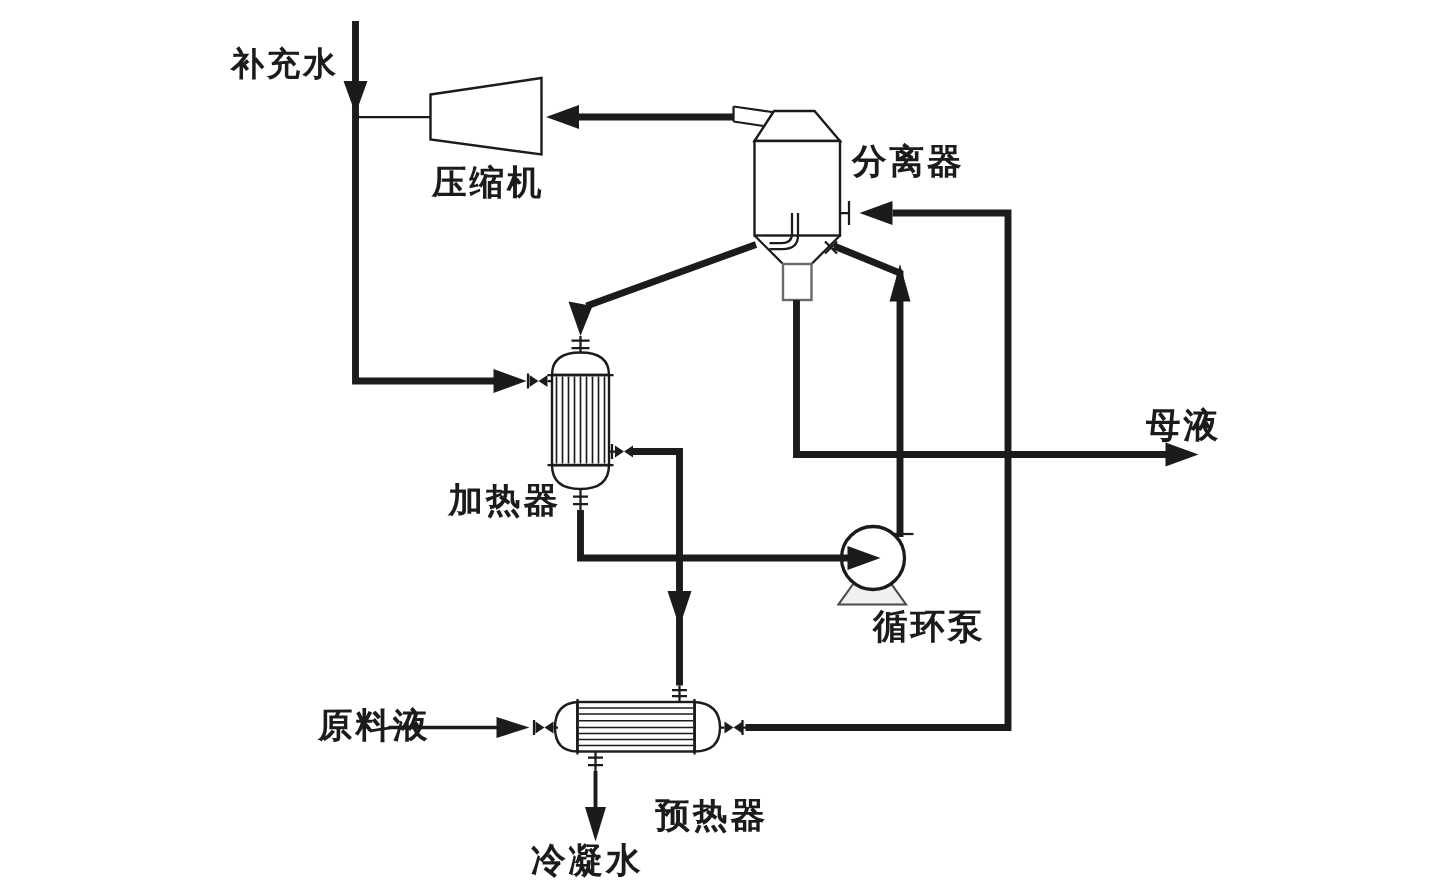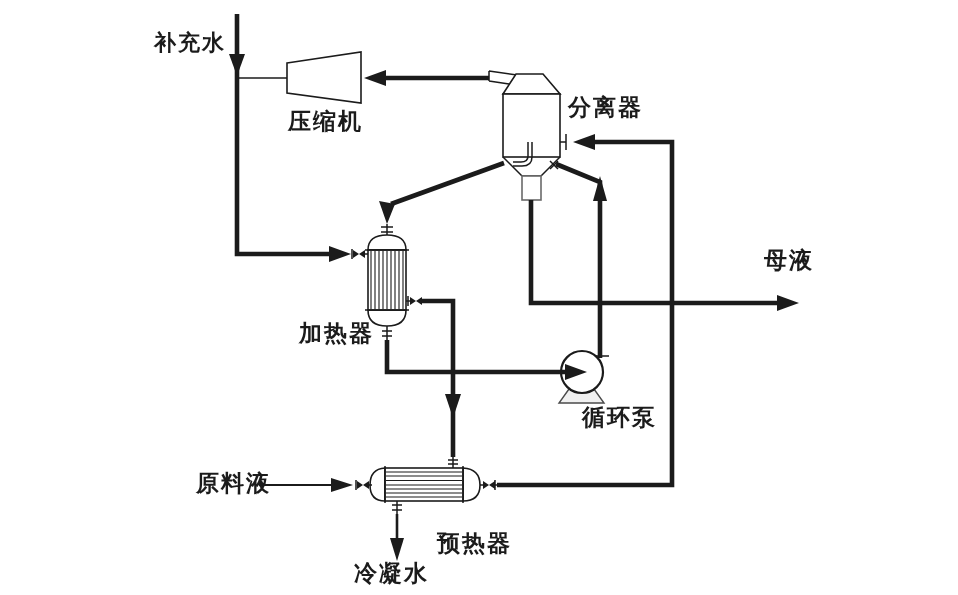--- a/index.html
+++ b/index.html
@@ -9,24 +9,24 @@
     font-family:Liberation Sans, sans-serif;overflow:hidden;
   }
   .canvas svg{position:absolute;left:0;top:0;}
   .lbl{
     position:absolute;color:var(--line);font-weight:bold;font-size:23px;
     letter-spacing:2px;white-space:nowrap;line-height:1;
   }
   .lbl-makeup{left:154px;top:32px;font-size:22px;}
   .lbl-compressor{left:288px;top:110px;}
   .lbl-separator{left:568px;top:96px;}
-  .lbl-mother{left:764px;top:249px;}
+  .lbl-mother{left:764px;top:272px;}
   .lbl-heater{left:299px;top:322px;text-align:center;}
   .lbl-pump{left:542px;top:406px;margin-left:40px;}
-  .lbl-feed{left:196px;top:472px;}
+  .lbl-feed{left:212px;top:472px;}
   .lbl-preheater{left:437px;top:532px;}
   .lbl-condensate{left:354px;top:562px;}
 
   .thick{stroke:var(--line);stroke-width:4.6;fill:none;}
   .med{stroke:var(--line);stroke-width:2.6;fill:none;}
   .feedline{stroke:var(--line);stroke-width:2.2;fill:none;}
   .thin{stroke:var(--line);stroke-width:1.5;fill:none;}
   .equip{stroke:var(--line);stroke-width:1.6;fill:#ffffff;}
   .tube{stroke:var(--line);stroke-width:1.1;fill:none;}
   .arrow{fill:var(--line);stroke:none;}

